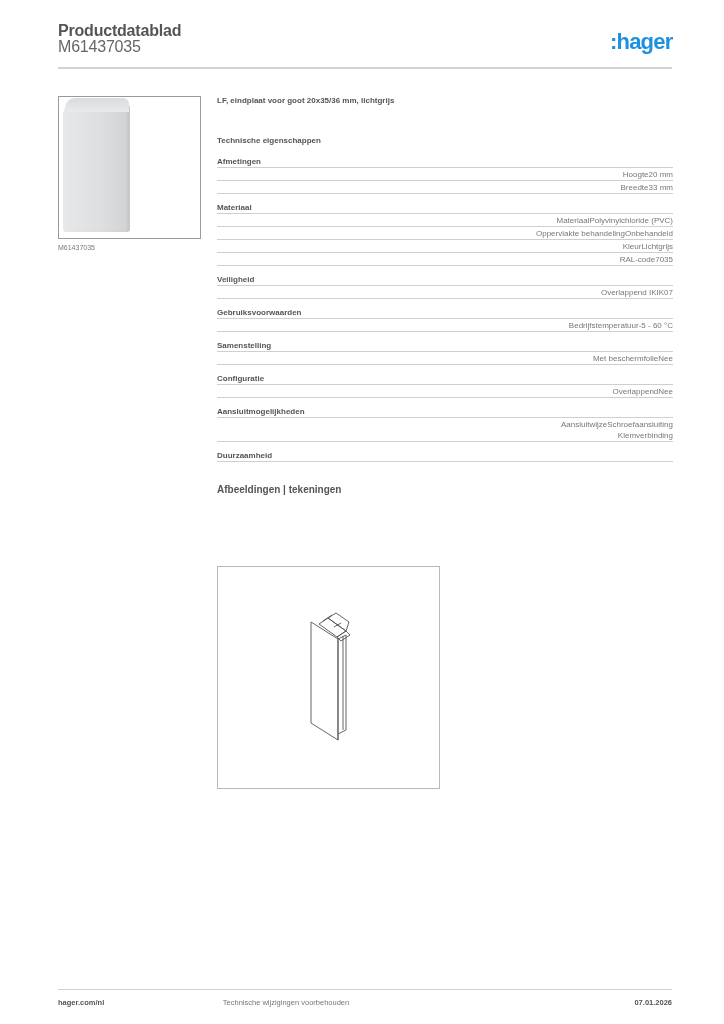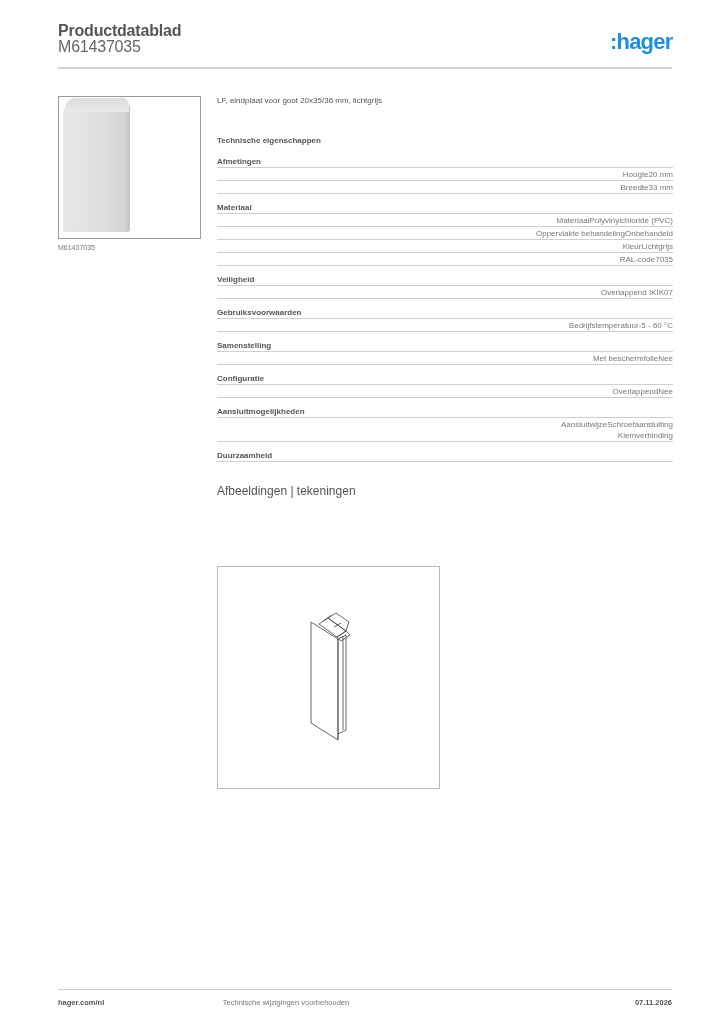--- a/index.html
+++ b/index.html
@@ -10,31 +10,31 @@
     .header-code { position: absolute; left: 58px; top: 38px; font-size: 16px; color: #666; letter-spacing: -0.2px; }
     .logo { position: absolute; left: 594px; top: 29px; font-size: 22px; font-weight: bold; color: #1e90e0; letter-spacing: -0.8px; margin-left: 16px; }
     .header-rule { position: absolute; left: 58px; top: 67px; width: 614px; height: 2px; background: #d2d2d2; }
 
     .product-photo { position: absolute; left: 58px; top: 96px; width: 143px; height: 143px; border: 1px solid #9a9a9a; background: #fff; overflow: hidden; }
     .photo-block { position: absolute; left: 4px; top: 7px; width: 67px; height: 128px; background: linear-gradient(90deg, #e6e8ea 0%, #dcdee0 60%, #cfd1d3 100%); border-radius: 10px 4px 3px 3px; box-shadow: inset -3px 0 2px rgba(0,0,0,0.05); }
     .photo-block-top { position: absolute; left: 6px; top: 1px; width: 64px; height: 14px; background: linear-gradient(180deg, #d9dbdd, #e9eaeb); border-radius: 10px 6px 0 0; }
     .photo-caption { position: absolute; left: 58px; top: 244px; font-size: 7px; color: #777; }
 
     .content { position: absolute; left: 217px; top: 96px; width: 456px; }
-    .product-desc { font-size: 8px; font-weight: normal; color: #555; height: 12px; }
+    .product-desc { font-size: 8px; font-weight: bold; color: #555; height: 12px; }
     .tech-heading { font-size: 8px; font-weight: bold; color: #555; margin-top: 28px; height: 12px; }
 
     .section { margin-top: 8px; }
     .section:first-of-type { margin-top: 13px; }
     .section-title { font-size: 8px; font-weight: bold; color: #555; height: 12px; line-height: 12px; border-bottom: 1.5px solid #cfcfcf; }
     .row { display: flex; justify-content: flex-end; font-size: 8px; color: #777; border-bottom: 1.5px solid #cfcfcf; padding-top: 1px; line-height: 11px; min-height: 13px; }
     .row .val { text-align: right; }
     .row .val span { display: block; }
 
-    .images-heading { font-size: 12px; font-weight: normal; color: #555; margin-top: 22px; height: 12px; }
+    .images-heading { font-size: 10px; font-weight: bold; color: #555; margin-top: 22px; height: 12px; }
     .drawing-box { position: absolute; left: 217px; top: 566px; width: 223px; height: 223px; border: 1px solid #b8b8b8; background: #fff; }
     .drawing-box svg { position: absolute; left: 0; top: 0; }
 
     .footer-rule { position: absolute; left: 58px; top: 989px; width: 614px; height: 1px; background: #cfcfcf; }
     .footer-left { position: absolute; left: 58px; top: 998px; font-size: 7.5px; font-weight: bold; color: #555; }
     .footer-center { position: absolute; left: 0; width: 572px; top: 998px; text-align: center; font-size: 7.5px; color: #777; }
     .footer-right { position: absolute; right: 52px; top: 998px; font-size: 7.5px; font-weight: bold; color: #555; }
   </style>
 </head>
 <body>
@@ -151,13 +151,13 @@
       <polygon points="120,72 128,68 128,163 120,167"></polygon>
       <line x1="125" y1="69" x2="125" y2="163"></line>
       <line x1="120" y1="167" x2="120" y2="173"></line>
     </g>
   </svg>
 </div>
 
 <div class="footer-rule"></div>
 <div class="footer-left">hager.com/nl</div>
 <div class="footer-center">Technische wijzigingen voorbehouden</div>
-<div class="footer-right">07.11.2026</div>
+<div class="footer-right">07.01.2026</div>
 
 </body></html>

